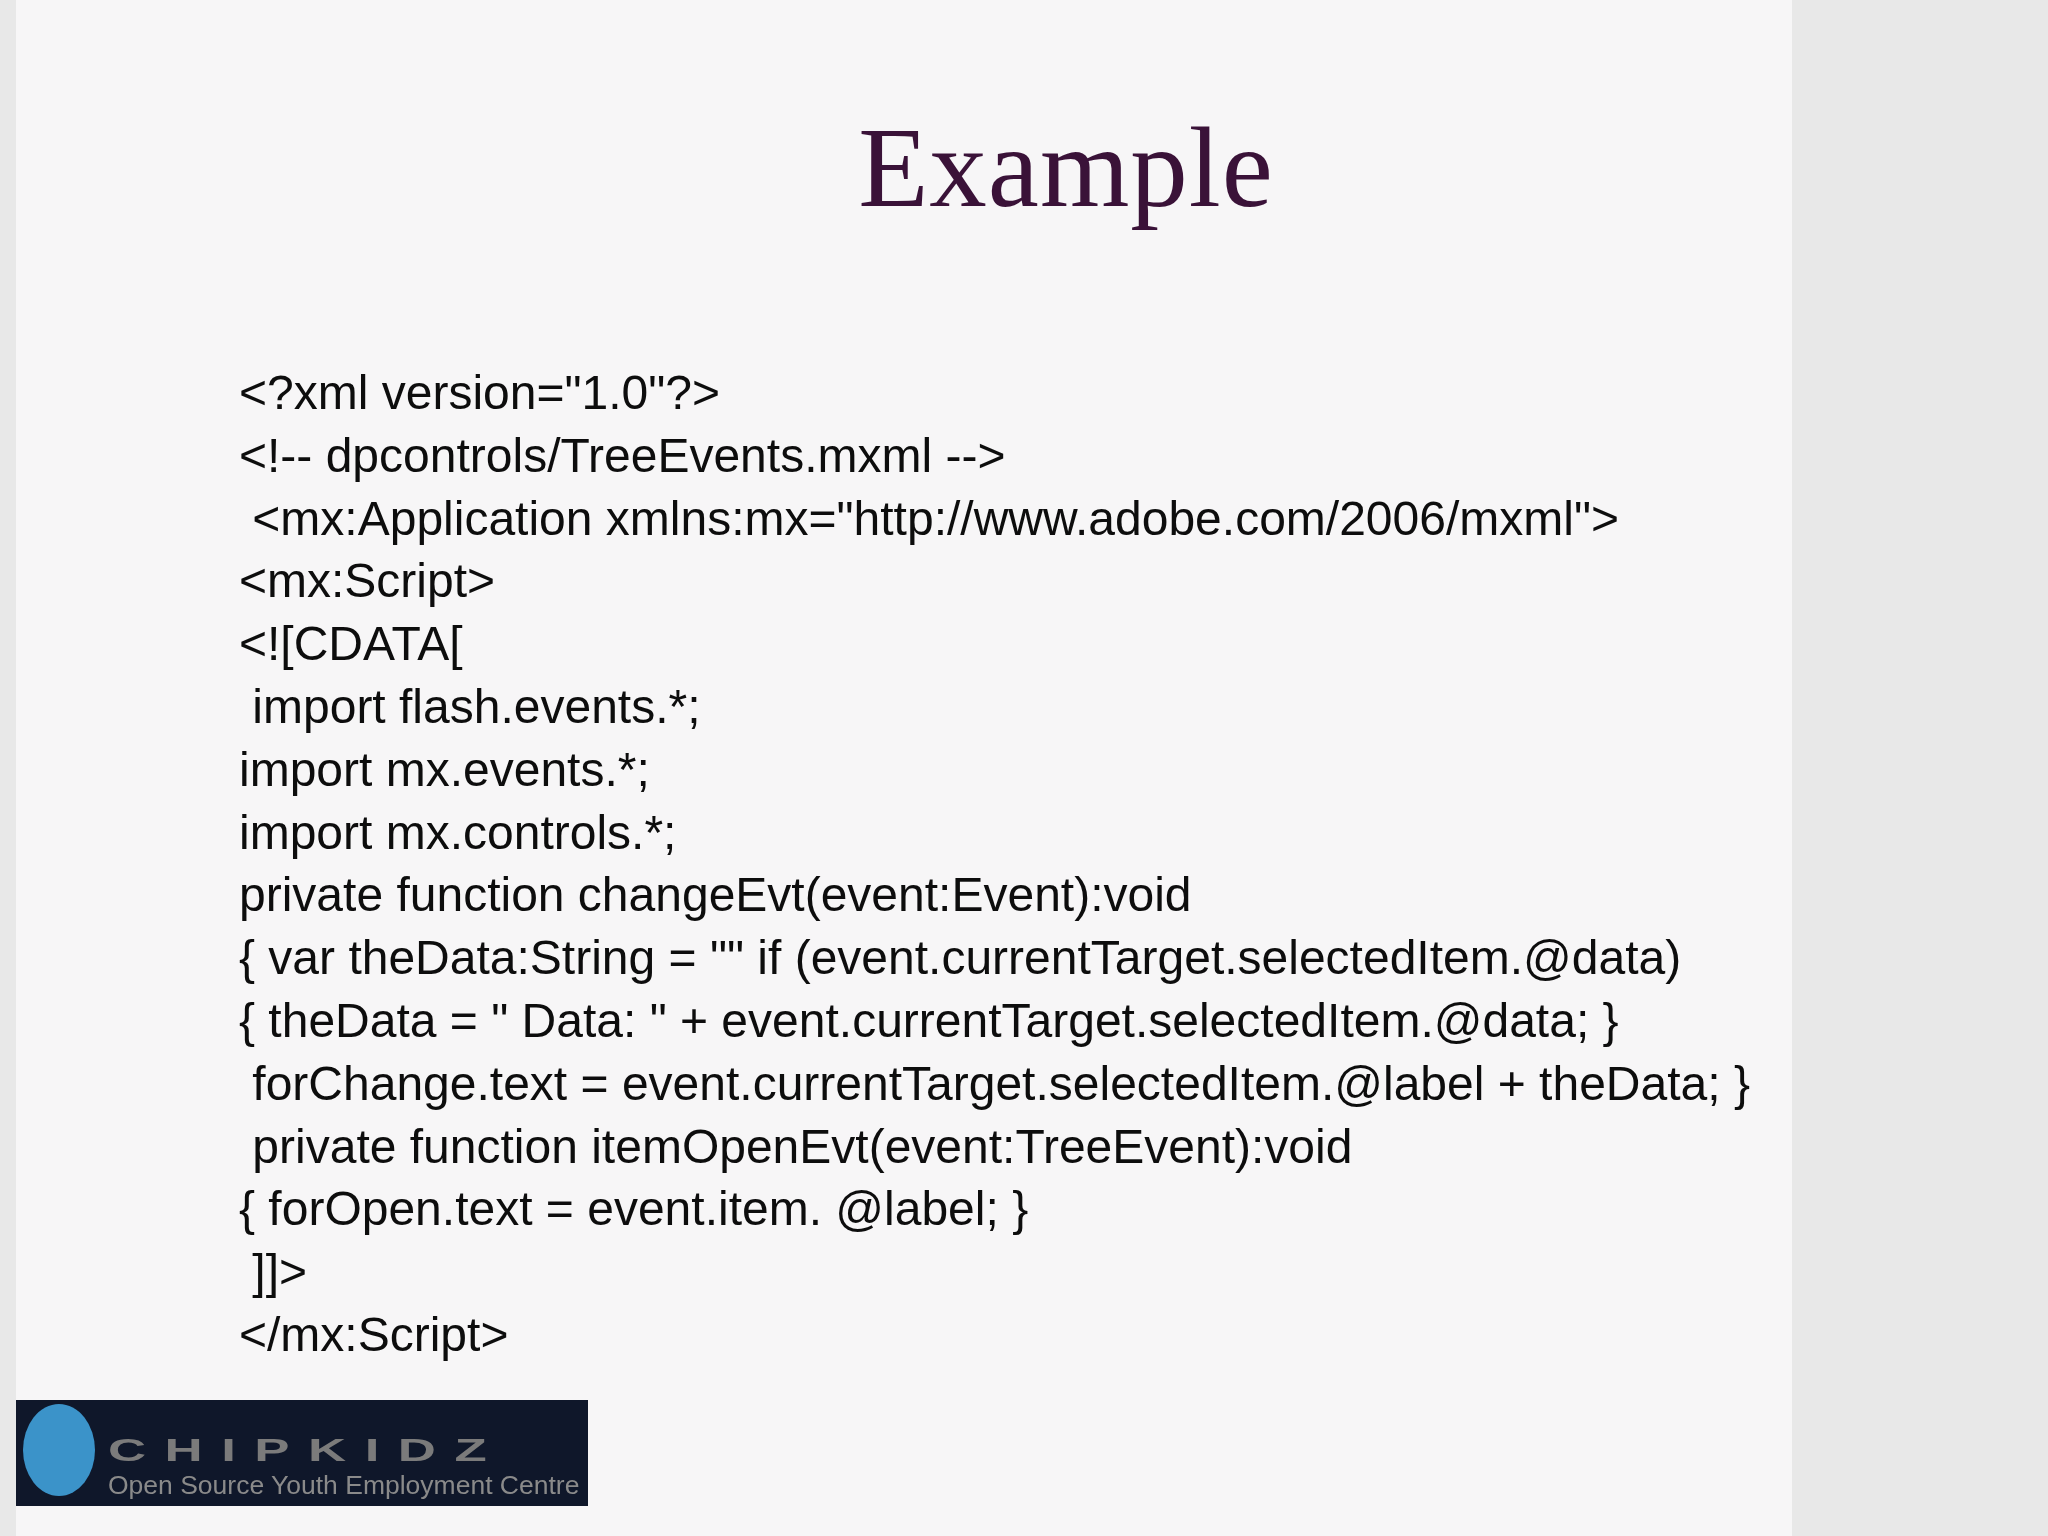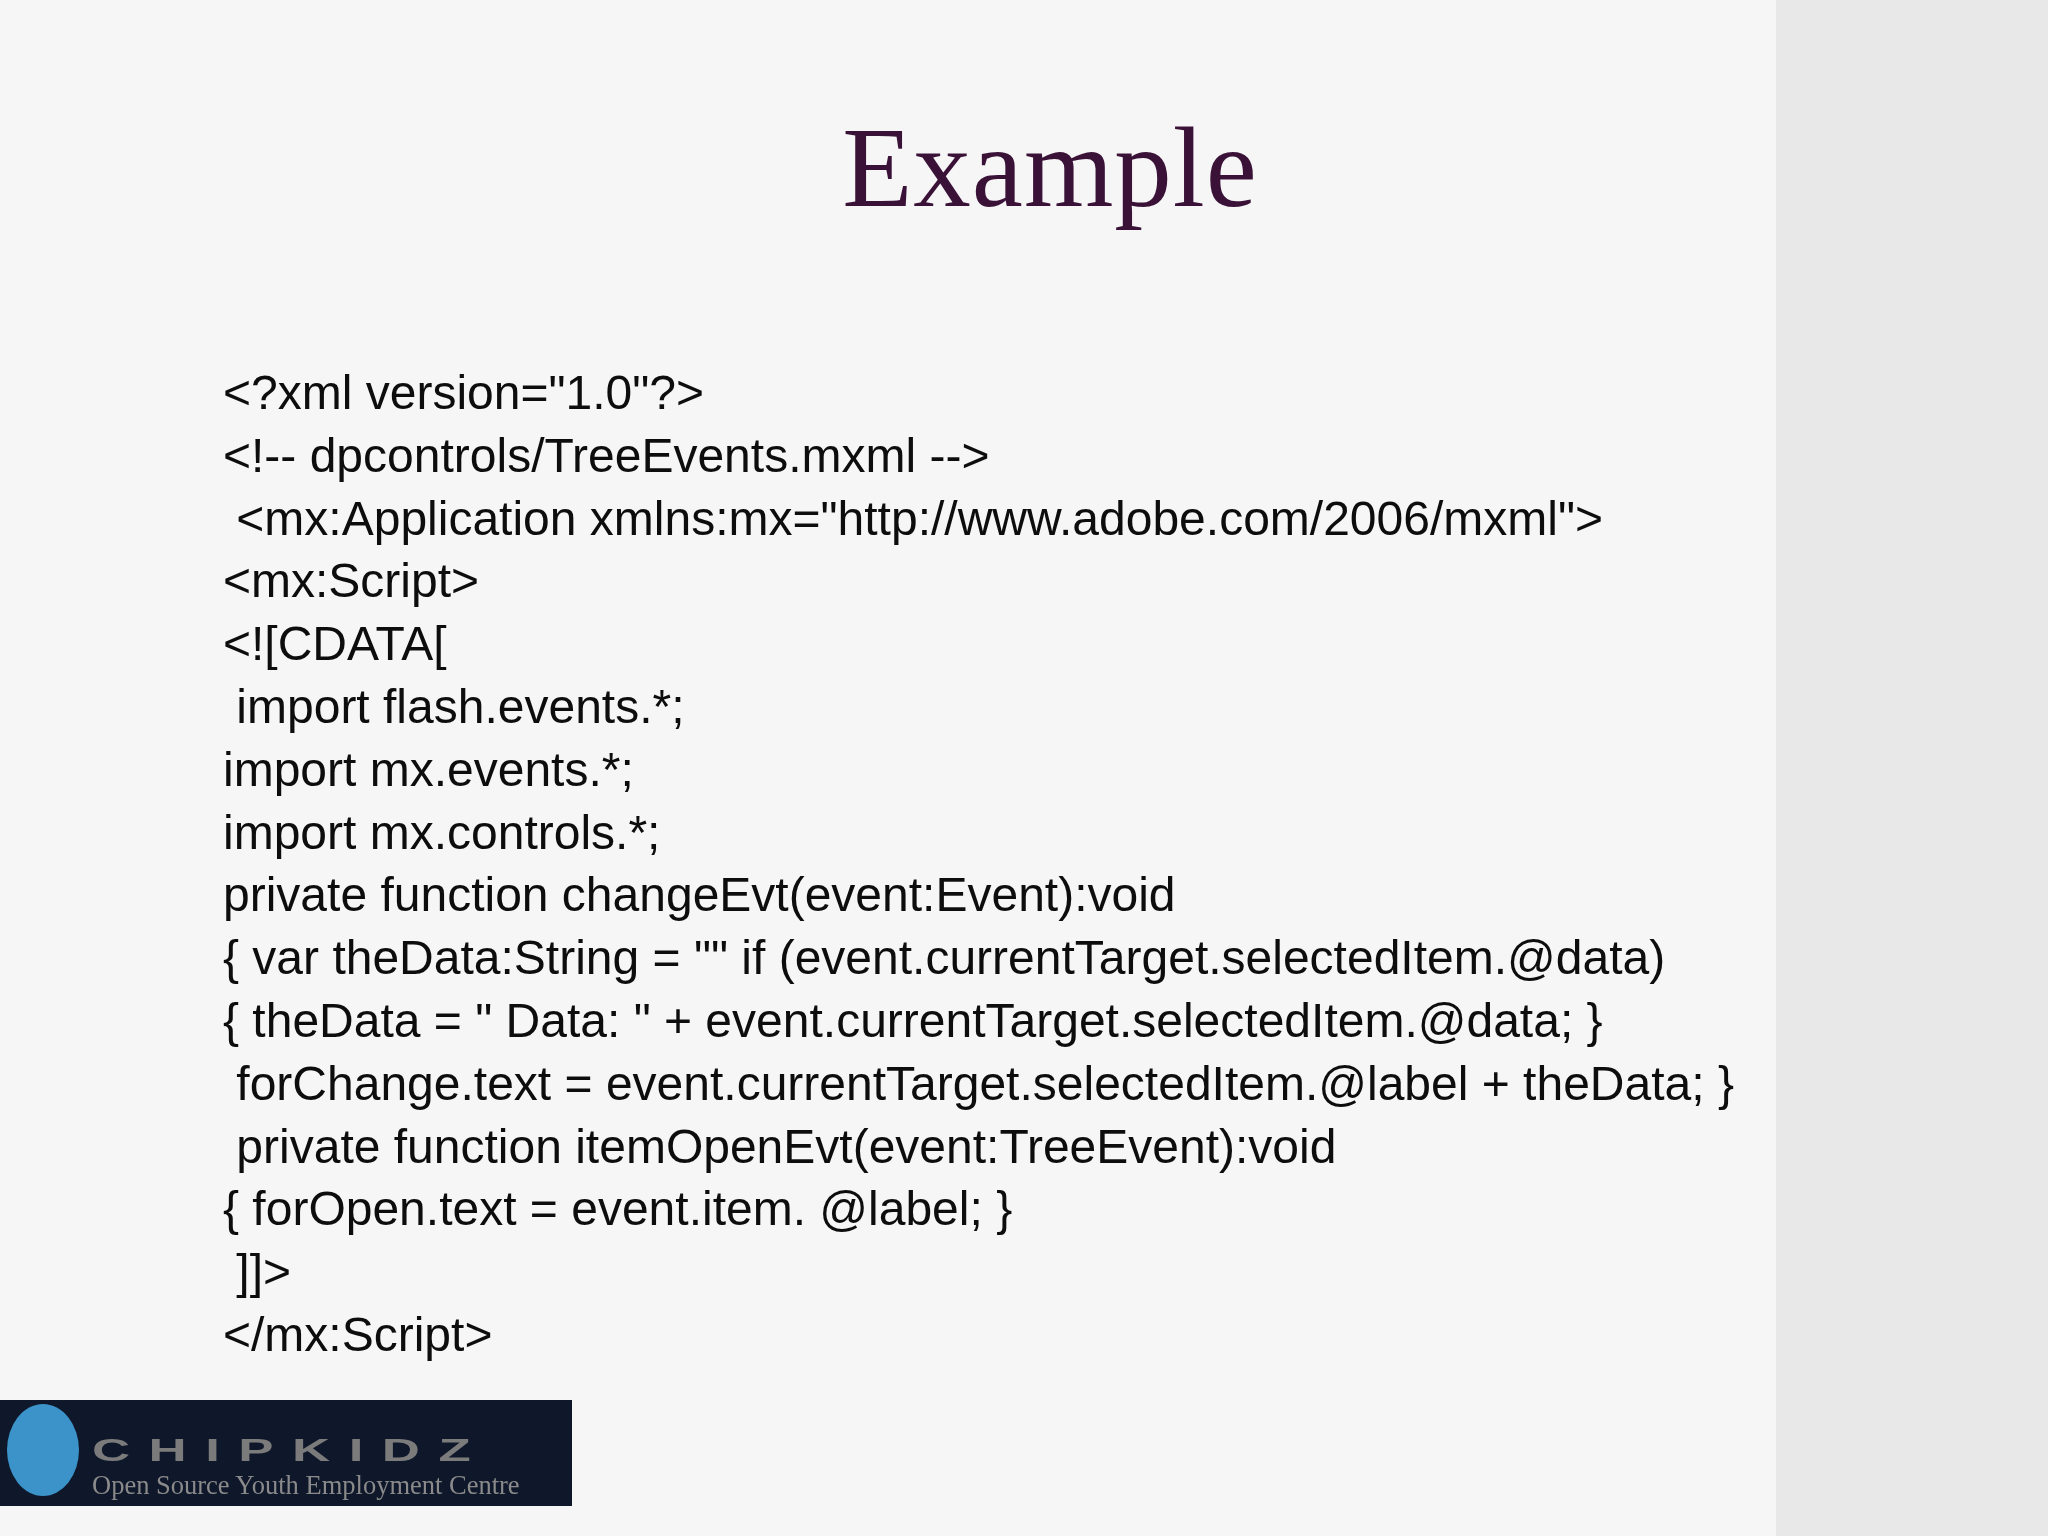--- a/index.html
+++ b/index.html
@@ -7,20 +7,21 @@
     padding: 0;
     background: #e8e8e8;
   }
   .slide {
     position: relative;
     width: 1776px;
     height: 1536px;
     background: #f7f6f7;
     overflow: hidden;
     font-family: "Liberation Sans", sans-serif;
+    margin-left: 16px;
   }
   .slide-title {
     position: absolute;
     top: 88px;
     left: 0;
     width: 2100px; 
     text-align: center;
     font-family: "Liberation Serif", "DejaVu Serif", serif;
     font-size: 115px;
     font-weight: 400;
@@ -76,21 +77,21 @@
     font-family: "Liberation Sans", sans-serif;
   }
   .logo-tagline {
     position: absolute;
     left: 92px;
     top: 70px;
     font-size: 26.5px;
     font-weight: 400;
     color: #8a8a8a;
     white-space: nowrap;
-    font-family: Liberation Serif, serif;
+    font-family: Liberation Sans, sans-serif;
   }
 </style>
 </head>
 <body>
 
 <div class="slide">
 
   <h1 class="slide-title">Example</h1>
 
   <pre class="code-block"><div class="code-line">&lt;?xml version="1.0"?&gt;</div><div class="code-line">&lt;!-- dpcontrols/TreeEvents.mxml --&gt;</div><div class="code-line"> &lt;mx:Application xmlns:mx="http://www.adobe.com/2006/mxml"&gt;</div><div class="code-line">&lt;mx:Script&gt;</div><div class="code-line">&lt;![CDATA[</div><div class="code-line"> import flash.events.*;</div><div class="code-line">import mx.events.*;</div><div class="code-line">import mx.controls.*;</div><div class="code-line">private function changeEvt(event:Event):void</div><div class="code-line">{ var theData:String = "" if (event.currentTarget.selectedItem.@data)</div><div class="code-line">{ theData = " Data: " + event.currentTarget.selectedItem.@data; }</div><div class="code-line"> forChange.text = event.currentTarget.selectedItem.@label + theData; }</div><div class="code-line"> private function itemOpenEvt(event:TreeEvent):void</div><div class="code-line">{ forOpen.text = event.item. @label; }</div><div class="code-line"> ]]&gt;</div><div class="code-line">&lt;/mx:Script&gt;</div></pre>

